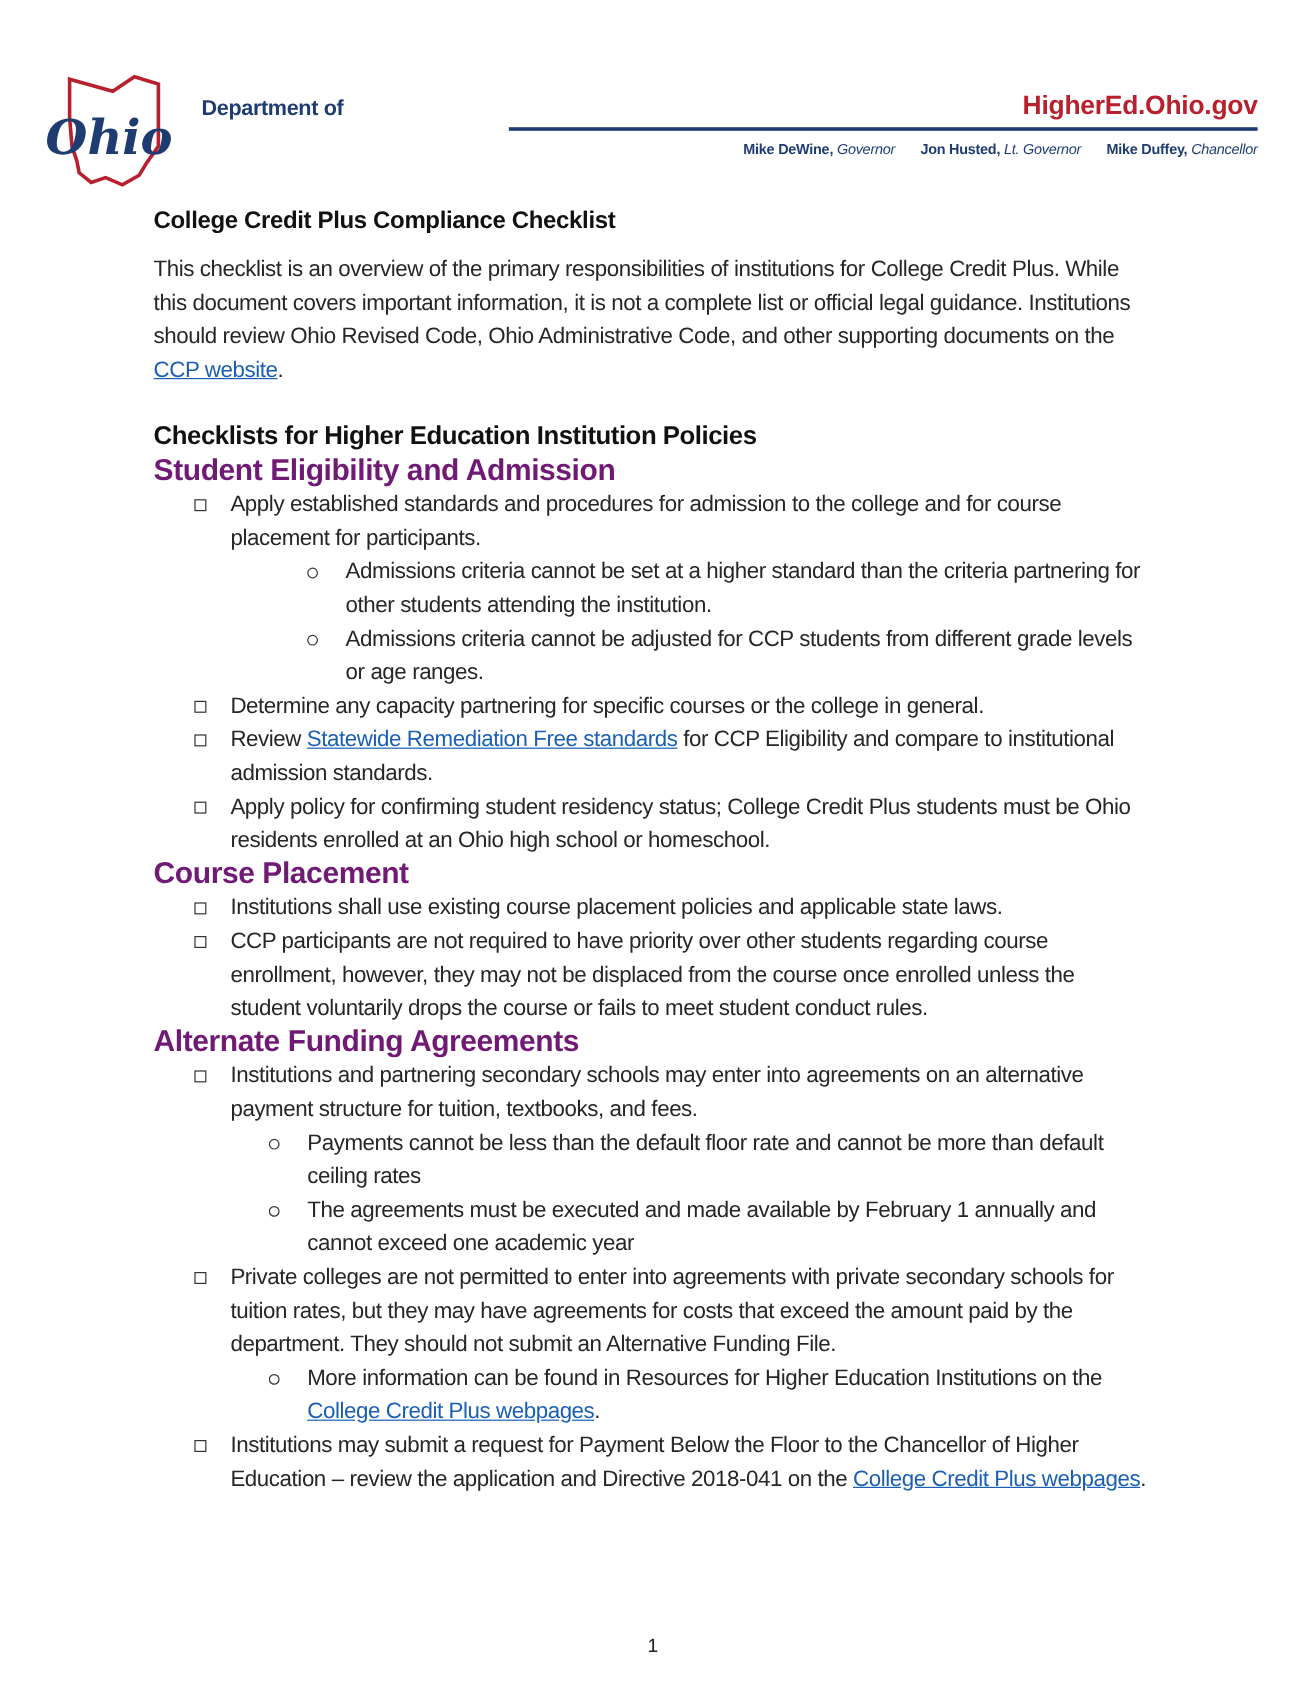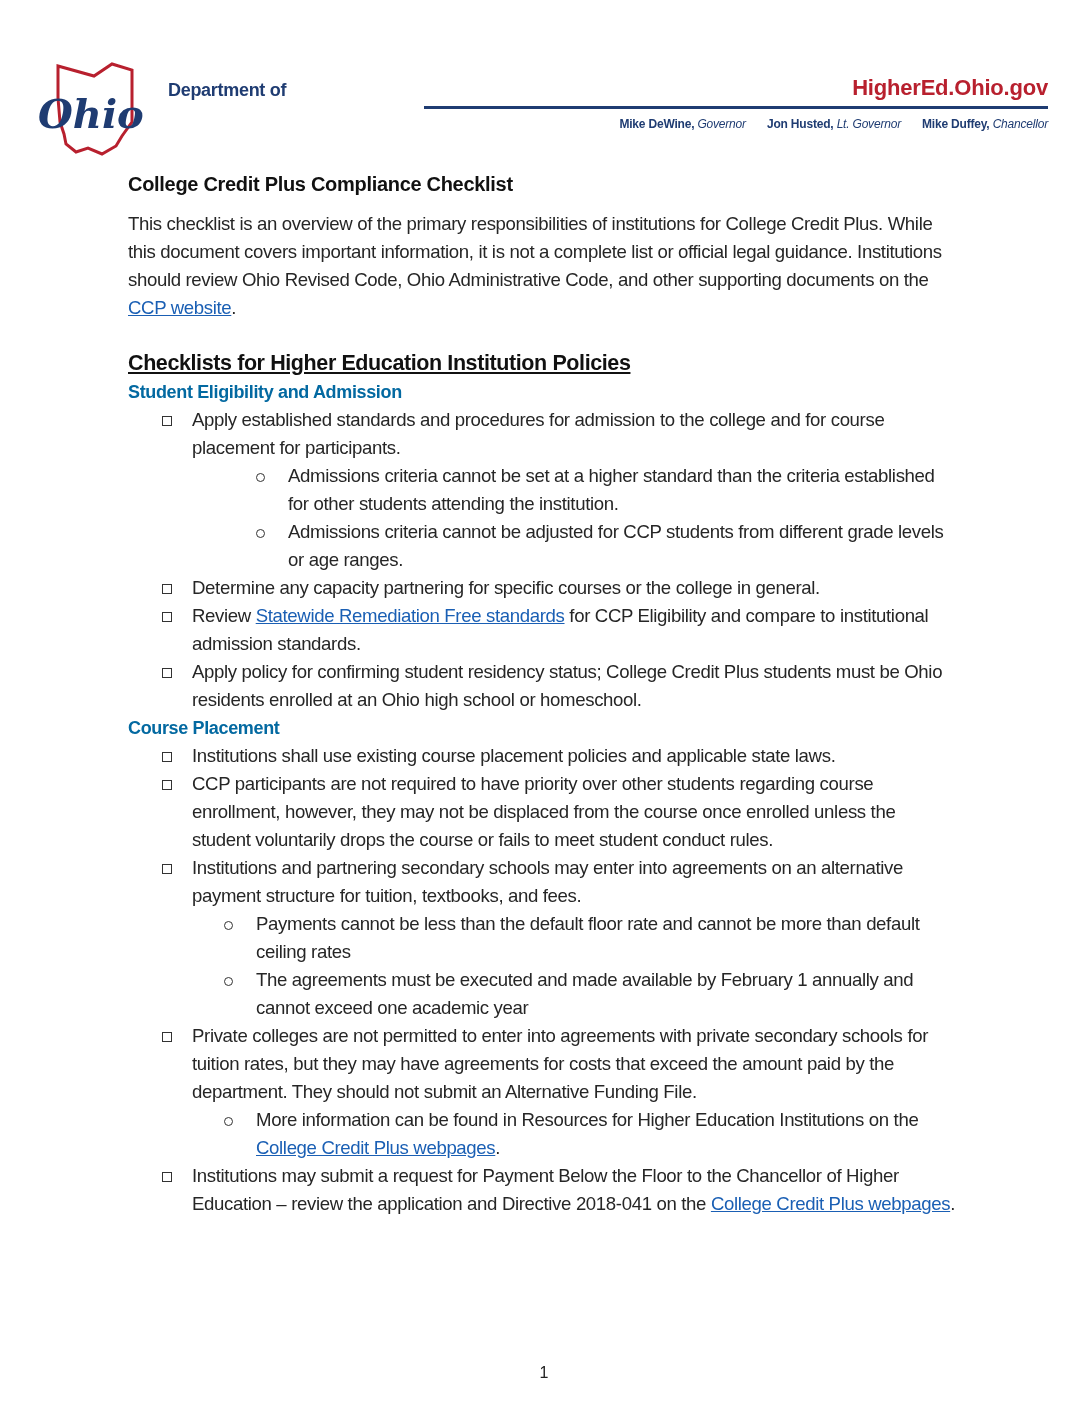--- a/index.html
+++ b/index.html
@@ -13,22 +13,22 @@
   .rule { position: absolute; left: 424px; right: 40px; top: 106px; height: 3px; background: #1f3c72; }
   .officials { position: absolute; right: 40px; top: 117px; font-size: 12px; color: #1f3c72; white-space: nowrap; letter-spacing: -0.2px; }
   .officials .off { margin-left: 18px; }
   .officials b { font-weight: bold; }
   .officials i { font-style: italic; font-weight: normal; }
 
   
   .content { position: absolute; left: 128px; top: 170px; width: 830px; font-size: 18.6px; line-height: 28px; color: #262626; letter-spacing: -0.35px; }
   .doc-title { text-align: left; font-weight: bold; font-size: 20px; color: #111; margin-bottom: 12px; letter-spacing: -0.3px; }
   .intro { margin-bottom: 26px; }
-  .section-heading { font-weight: bold; font-size: 21.5px; text-decoration: underline; color: #111; line-height: 30px; letter-spacing: -0.4px; }
-  .sub-heading { font-weight: bold; font-size: 18px; color: #0369a1; line-height: 28px; }
+  .section-heading { font-weight: bold; font-size: 21.5px; color: #111; line-height: 30px; letter-spacing: -0.4px; }
+  .sub-heading { font-weight: bold; font-size: 25px; color: #701a75; line-height: 28px; }
   a.link { color: #1a5fb4; text-decoration: underline; }
 
   .item { position: relative; padding-left: 64px; }
   .item .box { position: absolute; left: 34px; top: 10px; width: 10px; height: 10px; border: 1px solid #333; }
   .sub-item { position: relative; padding-left: 160px; }
   .sub-item .circ { position: absolute; left: 128px; top: 11px; width: 9px; height: 9px; border: 1px solid #333; border-radius: 50%; }
   .sub-item.shallow { padding-left: 128px; }
   .sub-item.shallow .circ { left: 96px; }
 
   .page-num { position: absolute; left: 0; right: 0; top: 1364px; text-align: center; font-size: 16px; color: #222; }
@@ -53,30 +53,31 @@
 </div>
 
 <div class="content">
   <div class="doc-title">College Credit Plus Compliance Checklist</div>
   <p class="intro"><span>This checklist is an overview of the primary responsibilities of institutions for College Credit Plus. While this document covers important information, it is not a complete list or official legal guidance. Institutions should review Ohio Revised Code, Ohio Administrative Code, and other supporting documents on the </span><a class="link">CCP website</a><span>.</span></p>
 
   <div class="section-heading">Checklists for Higher Education Institution Policies</div>
 
   <div class="sub-heading">Student Eligibility and Admission</div>
   <div class="item"><span class="box"></span><span>Apply established standards and procedures for admission to the college and for course placement for participants.</span></div>
-  <div class="sub-item"><span class="circ"></span><span>Admissions criteria cannot be set at a higher standard than the criteria established for other students attending the institution.</span></div>
+  <div class="sub-item"><span class="circ"></span><span>Admissions criteria cannot be set at a higher standard than the criteria partnering for other students attending the institution.</span></div>
   <div class="sub-item"><span class="circ"></span><span>Admissions criteria cannot be adjusted for CCP students from different grade levels or age ranges.</span></div>
   <div class="item"><span class="box"></span><span>Determine any capacity partnering for specific courses or the college in general.</span></div>
   <div class="item"><span class="box"></span><span>Review </span><a class="link">Statewide Remediation Free standards</a><span> for CCP Eligibility and compare to institutional admission standards.</span></div>
   <div class="item"><span class="box"></span><span>Apply policy for confirming student residency status; College Credit Plus students must be Ohio residents enrolled at an Ohio high school or homeschool.</span></div>
 
   <div class="sub-heading">Course Placement</div>
   <div class="item"><span class="box"></span><span>Institutions shall use existing course placement policies and applicable state laws.</span></div>
   <div class="item"><span class="box"></span><span>CCP participants are not required to have priority over other students regarding course enrollment, however, they may not be displaced from the course once enrolled unless the student voluntarily drops the course or fails to meet student conduct rules.</span></div>
 
+  <div class="sub-heading">Alternate Funding Agreements</div>
   <div class="item"><span class="box"></span><span>Institutions and partnering secondary schools may enter into agreements on an alternative payment structure for tuition, textbooks, and fees.</span></div>
   <div class="sub-item shallow"><span class="circ"></span><span>Payments cannot be less than the default floor rate and cannot be more than default ceiling rates</span></div>
   <div class="sub-item shallow"><span class="circ"></span><span>The agreements must be executed and made available by February 1 annually and cannot exceed one academic year</span></div>
   <div class="item"><span class="box"></span><span>Private colleges are not permitted to enter into agreements with private secondary schools for tuition rates, but they may have agreements for costs that exceed the amount paid by the department. They should not submit an Alternative Funding File.</span></div>
   <div class="sub-item shallow"><span class="circ"></span><span>More information can be found in Resources for Higher Education Institutions on the </span><a class="link">College Credit Plus webpages</a><span>.</span></div>
   <div class="item"><span class="box"></span><span>Institutions may submit a request for Payment Below the Floor to the Chancellor of Higher Education – review the application and Directive 2018-041 on the </span><a class="link">College Credit Plus webpages</a><span>.</span></div>
 </div>
 
 <div class="page-num">1</div>
 

